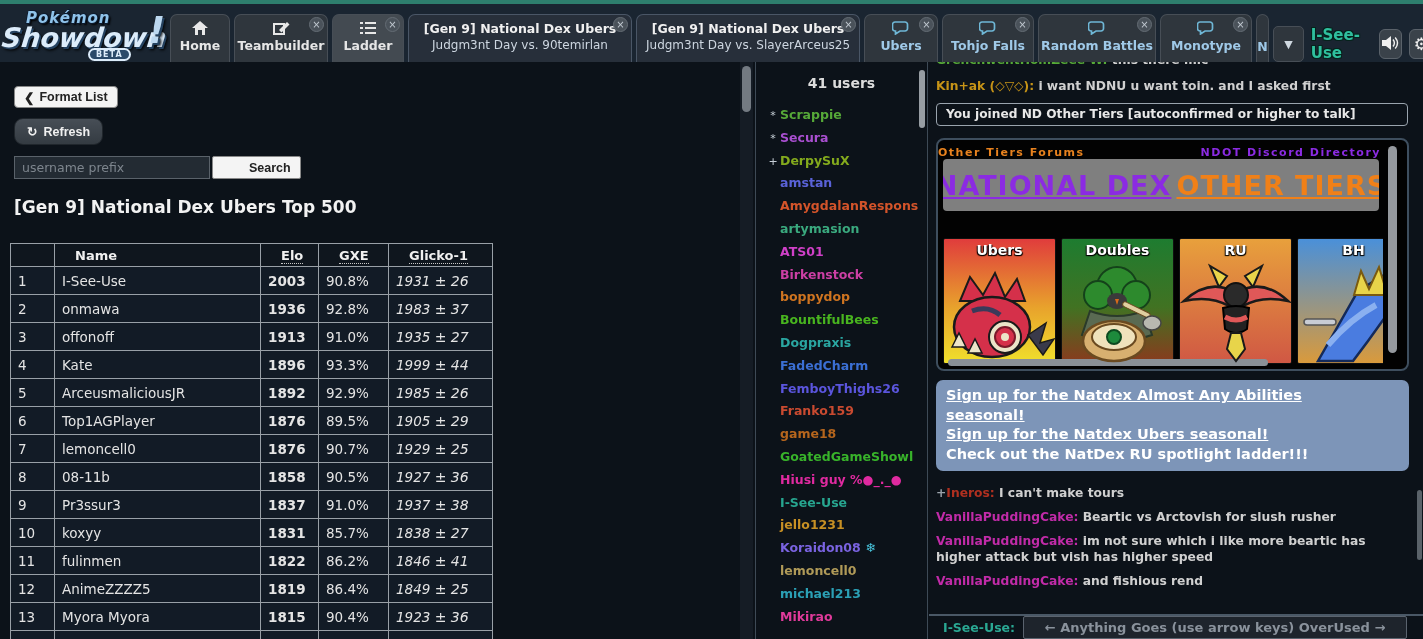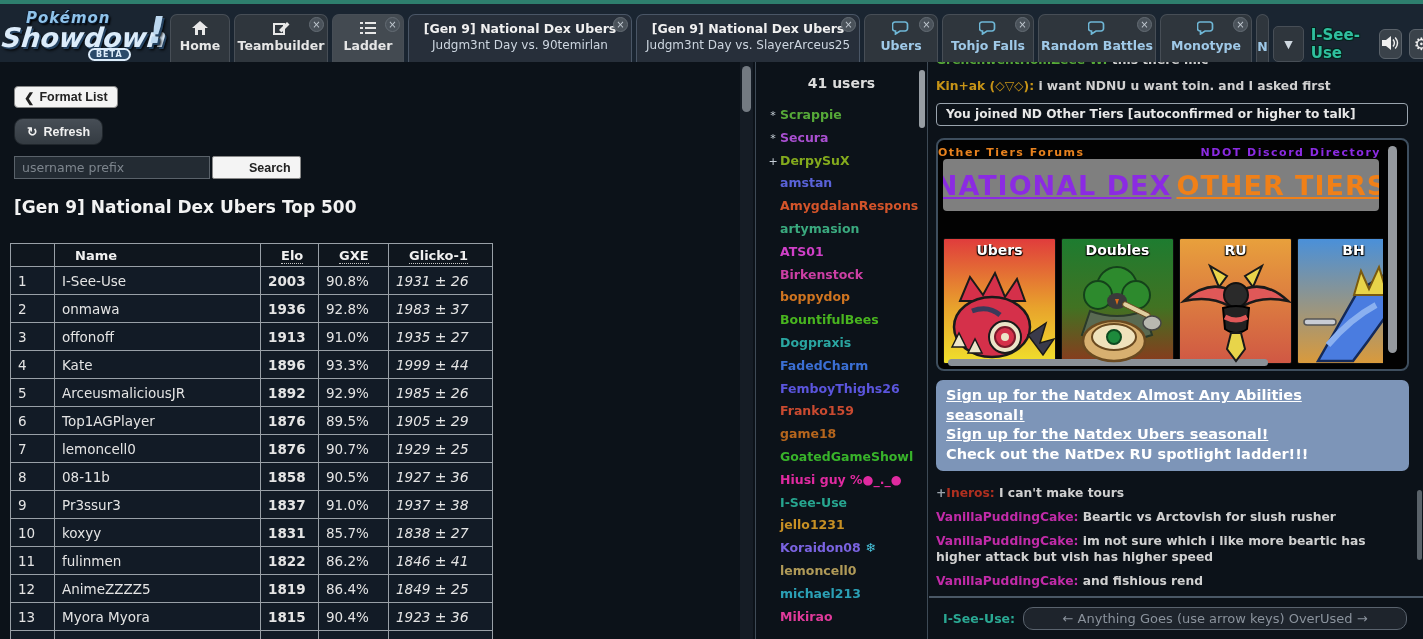--- a/index.html
+++ b/index.html
@@ -122,25 +122,25 @@
   .card-bh { background:linear-gradient(#4a90d9,#d99a3c); }
   .banner-hscroll { position:absolute; bottom:3px; left:10px; width:320px; height:7px; background:#8a9096; border-radius:4px; }
   .banner-vscroll { position:absolute; right:10px; top:6px; bottom:16px; width:9px; background:#95999e; border-radius:5px; }
   .announce { position:absolute; top:318px; left:7px; width:473px; min-height:87px; background:#7d95b8;
               border-radius:7px; padding:6px 28px 7px 10px; }
   .ann-line { font-size:14.5px; font-weight:bold; color:#fff; line-height:19.5px; }
   .ann-line.u { text-decoration:underline; cursor:pointer; }
   .chat-bottom { position:absolute; top:424px; left:0; right:10px; }
   .chat-bottom .chat-line { margin-bottom:8.5px; line-height:15.5px; }
   .m-prefix { color:#9aa2aa; font-weight:bold; }
-  .chat-inputbar { position:absolute; left:0; right:0; bottom:0; height:43px; border-top:2px solid #4a5866;
+  .chat-inputbar { position:absolute; left:0; right:0; bottom:0; height:25px; border-top:2px solid #4a5866;
                    display:flex; align-items:center; padding:0 16px 0 14px; gap:8px; }
   .input-label { font-size:12.5px; font-weight:bold; color:#2aa893; white-space:nowrap; }
-  .chat-input { flex:1; height:23px; background:#1e242c; border:1px solid #5a636e; border-radius:10px;
-                color:#8a929c; font-size:13px; text-align:center; font-family:inherit; }
+  .chat-input { flex:1; height:23px; background:#1e242c; border:1px solid #5a636e; border-radius:2px;
+                color:#8a929c; font-size:13px; text-align:center; font-family:inherit;font-weight:bold; }
   .chat-vscroll { position:absolute; right:1px; top:428px; width:5px; height:70px; background:#5a6269; border-radius:3px; }
 
   .bubble-icon svg, .icon-svg { display:block; }
 </style>
 </head>
 <body>
 
 <div class="screen">
 
   <div class="topstrip"></div>

